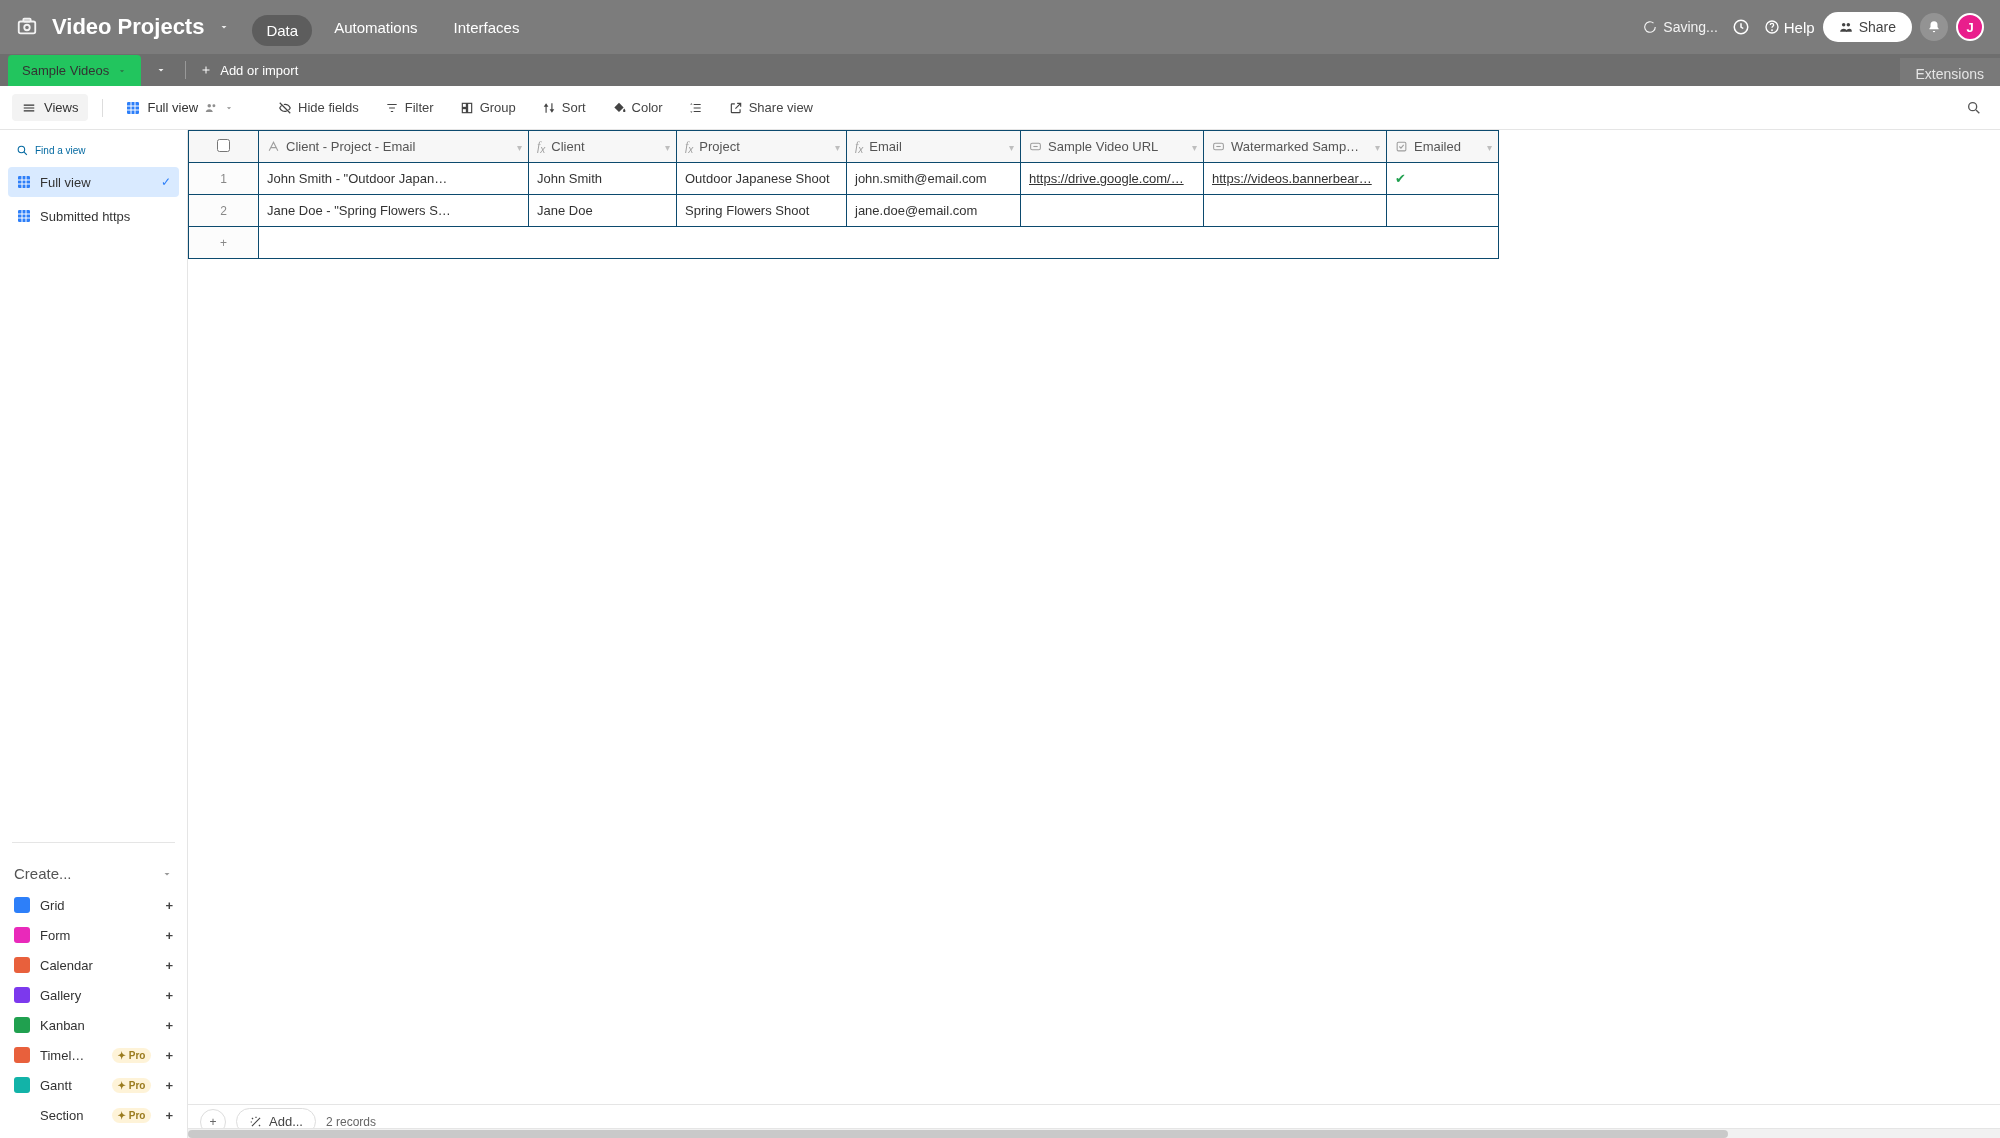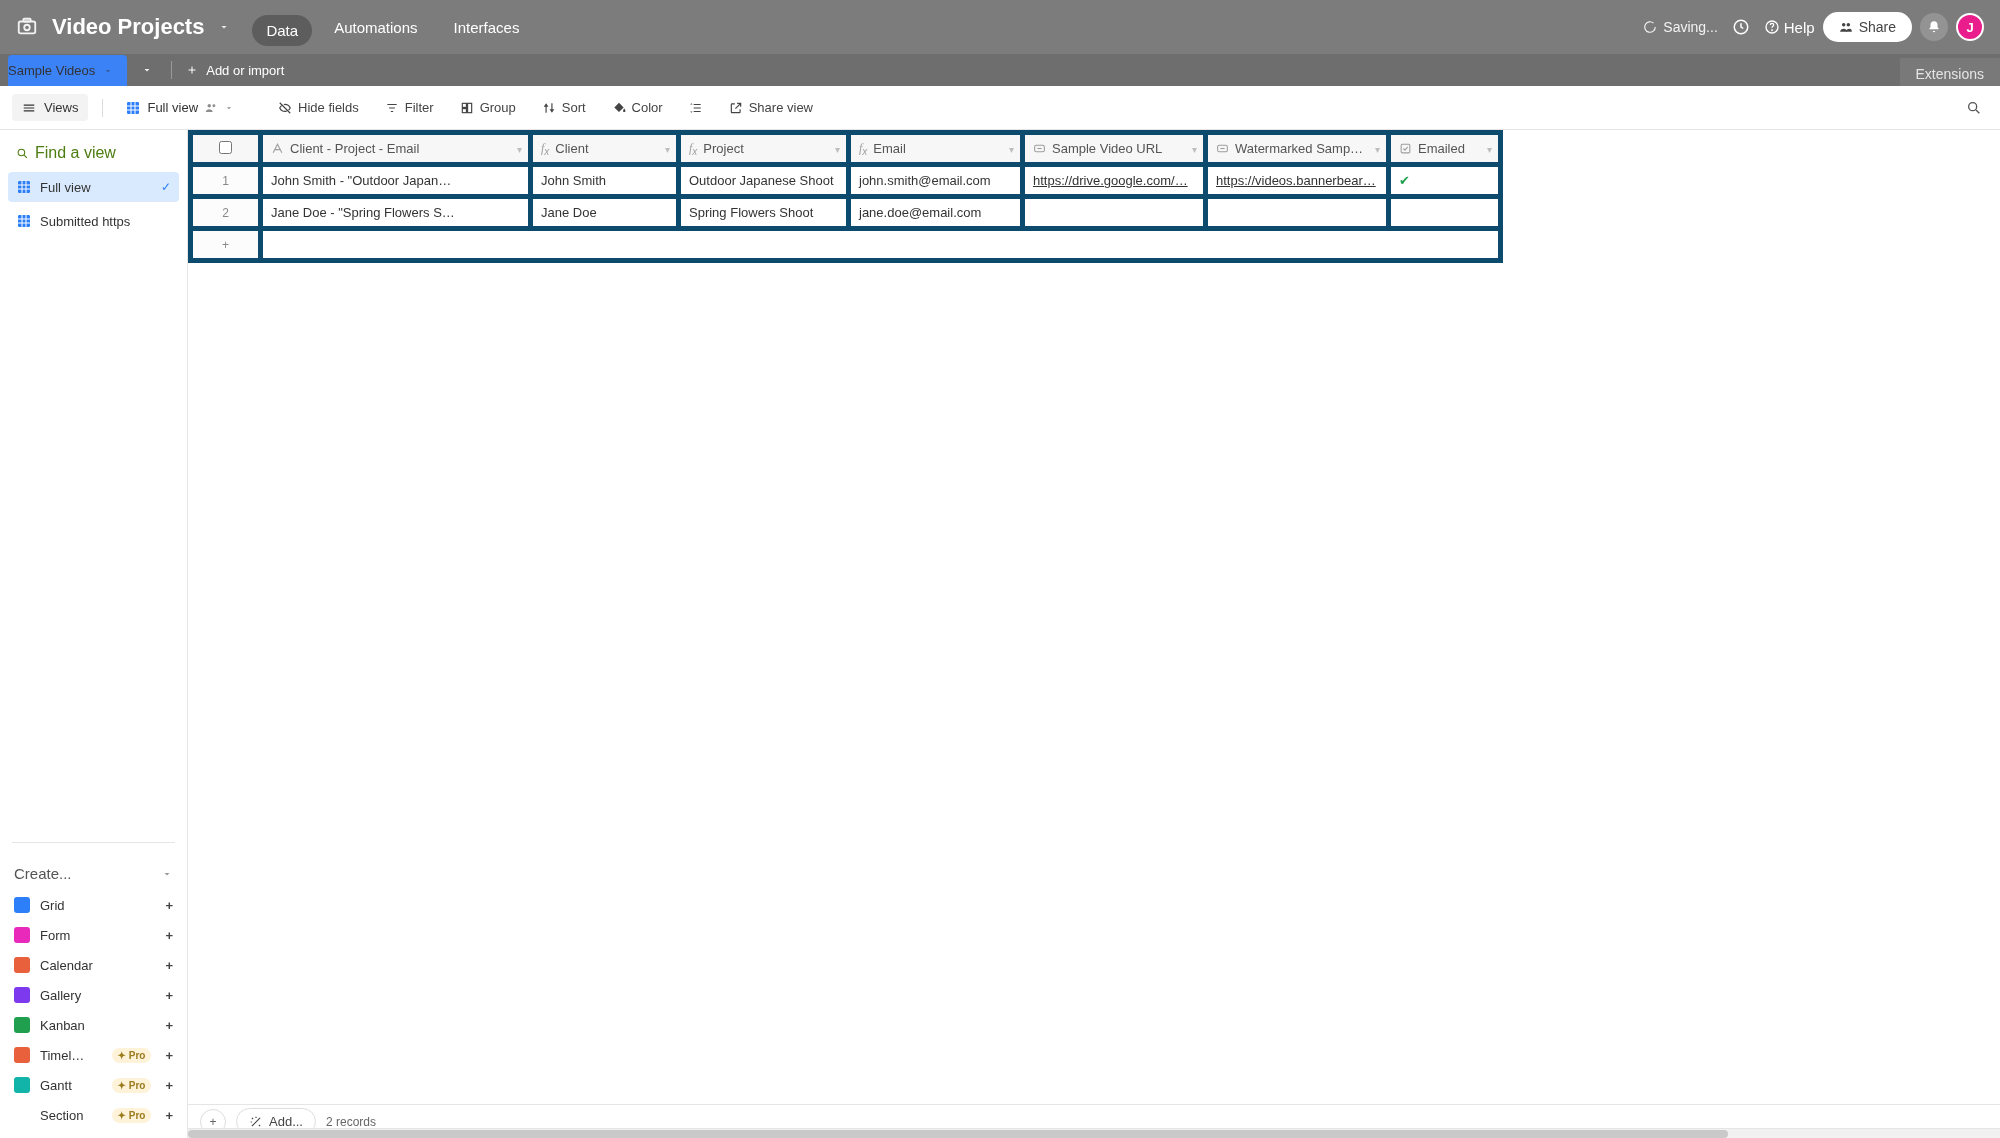--- a/index.html
+++ b/index.html
@@ -16,60 +16,60 @@
 .topbar .spacer { flex:1; }
 .topbar .saving { display:flex; align-items:center; gap:6px; opacity:.9; font-size:14px; }
 .topbar .icon-btn { width:30px; height:30px; display:flex; align-items:center; justify-content:center; color:#fff; cursor:pointer; }
 .topbar .help { display:flex; align-items:center; gap:4px; font-size:15px; }
 .topbar .share-btn { background:#fff; color:#444; padding:7px 16px; border-radius:20px; font-size:14px; font-weight:500; display:flex; align-items:center; gap:6px; cursor:pointer; }
 .topbar .notif { width:28px; height:28px; border-radius:50%; background:rgba(255,255,255,.18); display:flex; align-items:center; justify-content:center; }
 .topbar .avatar { width:28px; height:28px; border-radius:50%; background:#e91e8c; color:#fff; font-weight:600; display:flex; align-items:center; justify-content:center; border:2px solid #fff; font-size:13px; }
 
 
 .tablesbar { height:32px; background:#6e6e6e; display:flex; align-items:flex-end; padding:0 0 0 8px; }
-.table-tab { background:#3b82f6; color:#333; padding:8px 14px 8px 0; border-radius:4px 4px 0 0; font-size:13px; display:flex; align-items:center; gap:8px; cursor:pointer; }
+.table-tab { background:#22c55e; color:#333; padding:8px 14px 8px 14px; border-radius:4px 4px 0 0; font-size:13px; display:flex; align-items:center; gap:8px; cursor:pointer; }
 .table-tab .chev2 { opacity:.6; }
 .tablesbar .downarrow { color:#fff; padding:0 14px; opacity:.9; cursor:pointer; align-self:center; }
 .tablesbar .divider { width:1px; height:18px; background:rgba(255,255,255,.3); align-self:center; margin:0 4px; }
 .tablesbar .addimport { color:#fff; display:flex; align-items:center; gap:8px; font-size:13px; padding:0 10px; cursor:pointer; align-self:center; }
 .tablesbar .ext-spacer { flex:1; }
 .tablesbar .extensions { color:#e5e5e5; padding:8px 16px; font-size:14px; cursor:pointer; align-self:center; background:rgba(255,255,255,.08); margin-left:8px;margin-top:8px; }
 
 
 .viewtoolbar { height:44px; background:#fff; border-bottom:1px solid #e5e5e5; display:flex; align-items:center; padding:0 12px; gap:6px; }
 .viewtoolbar .views-btn { display:flex; align-items:center; gap:8px; padding:6px 10px; border-radius:4px; background:#f3f3f3; font-weight:500; cursor:pointer; }
 .viewtoolbar .vdiv { width:1px; height:18px; background:#ddd; margin:0 8px; }
 .viewtoolbar .view-label { display:flex; align-items:center; gap:6px; font-weight:500; padding:6px 8px; border-radius:4px; cursor:pointer; }
 .viewtoolbar .view-label .grid-icon svg{ color:#2d7ff9; }
 .viewtoolbar .tool { display:flex; align-items:center; gap:6px; padding:6px 10px; border-radius:4px; color:#444; font-size:13px; cursor:pointer; }
 .viewtoolbar .toolbar-spacer { flex:1; }
 .viewtoolbar .search-icon-right { padding:6px; cursor:pointer; color:#555; }
 
 
 .main { flex:1; display:flex; min-height:0; }
 .sidebar { width:188px; border-right:1px solid #e5e5e5; display:flex; flex-direction:column; padding:8px; }
-.sidebar .find { display:flex; align-items:center; gap:6px; padding:6px 8px; color:#4d7c0f; font-size:16px; border-radius:4px; }
+.sidebar .find { display:flex; align-items:center; gap:6px; padding:6px 8px; color:#0369a1; font-size:10px; border-radius:4px; }
 .sidebar .view-item { display:flex; align-items:center; gap:8px; padding:7px 8px; border-radius:4px; font-size:13px; cursor:pointer; margin-top:4px; }
 .sidebar .view-item.active { background:#d9eaff; }
 .sidebar .view-item .check { margin-left:auto; color:#2d7ff9; font-size:12px; }
 .sidebar .grid-ic svg { color:#2d7ff9; }
 .sidebar .divline { height:1px; background:#e5e5e5; margin:14px 4px; }
 .sidebar .create-row { display:flex; align-items:center; padding:8px 6px; color:#555; cursor:pointer; font-size:15px; }
 .sidebar .create-row .chev { margin-left:auto; opacity:.6; }
 .sidebar .vt { display:flex; align-items:center; gap:10px; padding:7px 6px; font-size:13px; cursor:pointer; border-radius:4px; color:#333; }
 .sidebar .vt .add { margin-left:auto; color:#444; font-weight:600; }
 .sidebar .vt .pro { font-size:10px; background:#fef3d8; color:#9a7b1e; padding:2px 6px; border-radius:8px; font-weight:600; display:flex; align-items:center; gap:3px; margin-left:auto; }
 .sidebar .vt .pro + .add { margin-left:4px; }
 .sidebar .vt .vt-icon { width:16px; height:16px; border-radius:3px; display:flex; align-items:center; justify-content:center; }
 .sidebar .spacer-side { flex:1; }
 
 .gridwrap { flex:1; display:flex; flex-direction:column; position:relative; overflow:hidden; min-width:0; }
 .gridscroll { flex:1; overflow:auto; }
 table.data { border-collapse:collapse; table-layout:fixed; }
-table.data th, table.data td { border:5px solid #0c4a6e; height:32px; padding:0 8px; text-align:left; font-size:13px; white-space:nowrap; overflow:hidden; text-overflow:ellipsis; }
+table.data th, table.data td { border:1px solid #0c4a6e; height:32px; padding:0 8px; text-align:left; font-size:13px; white-space:nowrap; overflow:hidden; text-overflow:ellipsis; }
 table.data th { background:#f7f7f7; font-weight:400; color:#555; position:relative; }
 table.data th .hdr { display:flex; align-items:center; gap:6px; }
 table.data th .dd { position:absolute; right:6px; top:50%; transform:translateY(-50%); opacity:.35; font-size:10px; cursor:pointer; }
 table.data td.rownum { text-align:center; color:#888; background:#fcfcfc; width:70px; font-size:12px;}
 table.data th.rownum { width:70px; text-align:center; }
 table.data th.rownum input { margin:0; }
 col.c-primary{width:270px;} col.c-client{width:148px;} col.c-project{width:170px;} col.c-email{width:174px;} col.c-url{width:183px;} col.c-wm{width:183px;} col.c-emailed{width:112px;}
 .linkcell { color:#333; text-decoration:underline; }
 .checkcell { text-align:center; color:#20a04f; }
 

